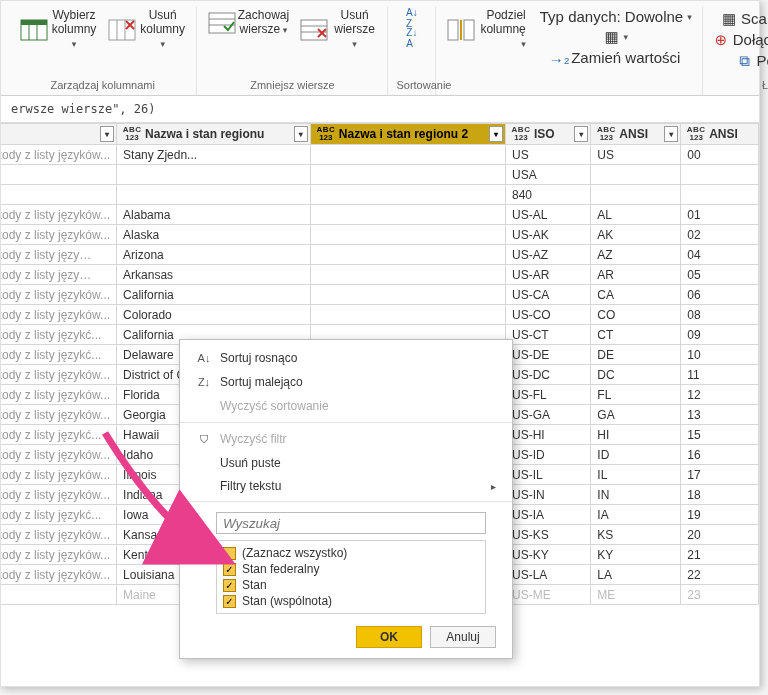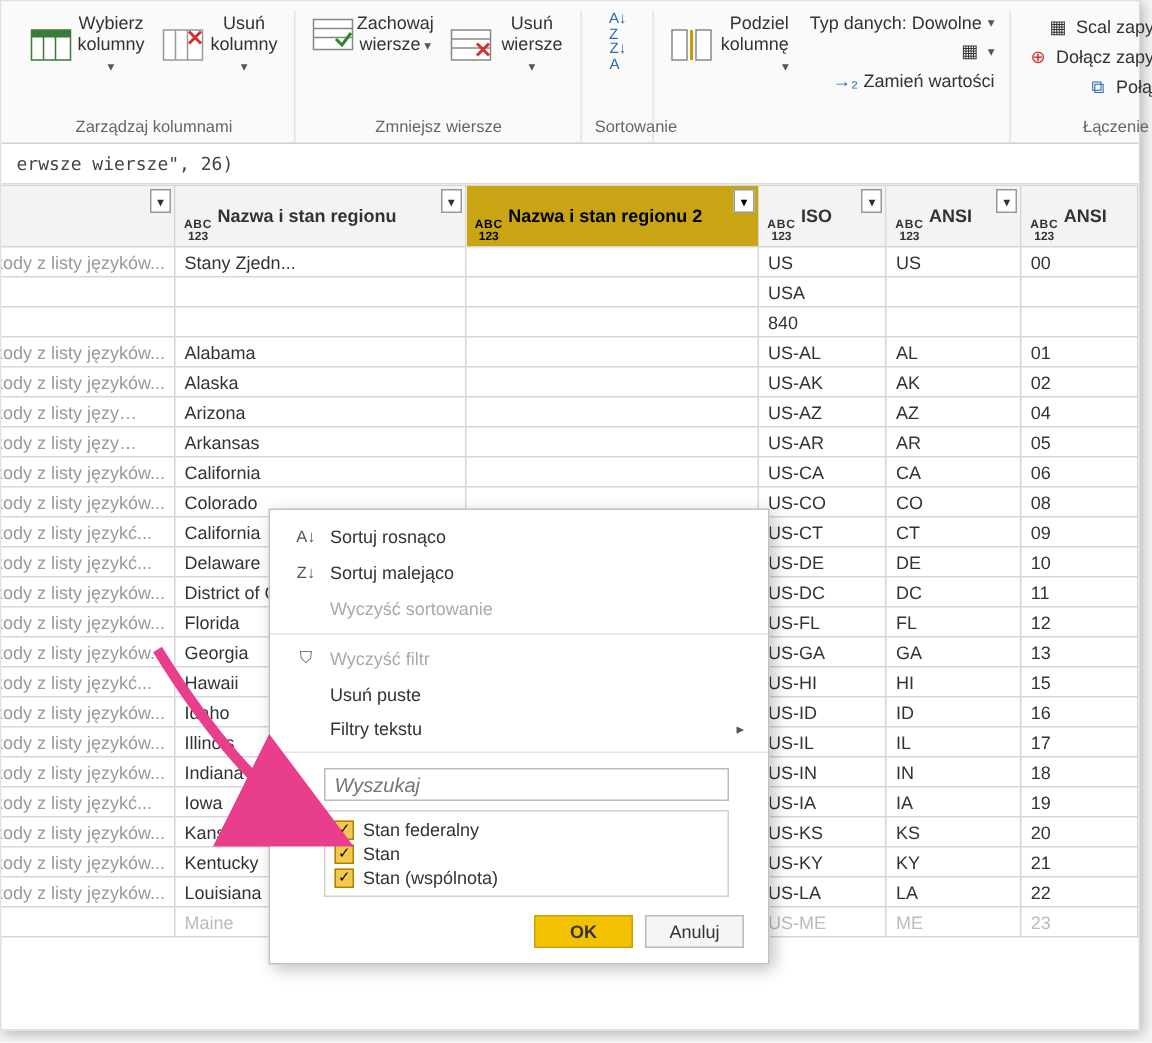--- a/index.html
+++ b/index.html
@@ -43,21 +43,21 @@
     flex-direction: row;
     align-items: center;
     gap: 2px;
     padding: 2px 2px;
     cursor: pointer;
     text-align: center;
     line-height: 1.15;
     min-width: 46px;
   }
   .rbtn .ricon { width: 32px; height: 28px; display:flex; align-items:center; justify-content:center; }
-  .rbtn-sm-col { display:flex; flex-direction:column; gap:2px; align-items:flex-end; font-size:12px; }
+  .rbtn-sm-col { display:flex; flex-direction:column; gap:2px; align-items:center; font-size:15px; }
   .rbtn-sm { display:flex; align-items:center; gap:4px; cursor:pointer; padding:1px 2px; white-space:nowrap; }
   .rbtn-sm .ricon { width:16px; height:16px; display:flex; align-items:center; justify-content:center;}
   .rgroup-label {
     font-size: 11px;
     color: #666;
     margin-top: auto;
     padding: 3px 0 4px 0;
     width: 100%;
     text-align: center;
   }
@@ -96,21 +96,21 @@
     background: #f3f3f3;
     color: #333;
     position: relative;
   }
   .grid th.selected { background: #c9a514; color:#000; }
   .th-inner { display:flex; align-items:center; gap:4px; }
   .th-type {
     font-size:8px; line-height:8px; font-weight:bold;
     display:flex; flex-direction:column; align-items:center; width:18px;
   }
-  .th-type span:first-child { letter-spacing:.5px;margin-top:20px;}
+  .th-type span:first-child { letter-spacing:.5px;}
   .th-dd {
     position:absolute; right:2px; top:2px; width:14px; height:16px;
     border:1px solid #999; background:#fff; display:flex; align-items:center; justify-content:center;
     font-size:8px; cursor:pointer;
   }
   .grid td.faded { color:#999; }
   .grid tr.dim td { color:#bbb; }
 
   
   .popup {
@@ -572,20 +572,24 @@
         <span class="picon"></span>
         <span>Usuń puste</span>
       </div>
       <div class="popup-sub">
         <span style="padding-left:24px;">Filtry tekstu</span>
         <span class="chev">▸</span>
       </div>
       <div class="popup-sep"></div>
       <input class="search" placeholder="Wyszukaj" style="">
       <div class="checklist">
+        <div class="checkrow">
+          <span class="cbox partial"></span>
+          <span>(Zaznacz wszystko)</span>
+        </div>
         <div id="opts">
             <div class="checkrow">
               <span class="cbox checked">✓</span>
               <span>Stan federalny</span>
             </div>
             <div class="checkrow">
               <span class="cbox checked">✓</span>
               <span>Stan</span>
             </div>
             <div class="checkrow">

